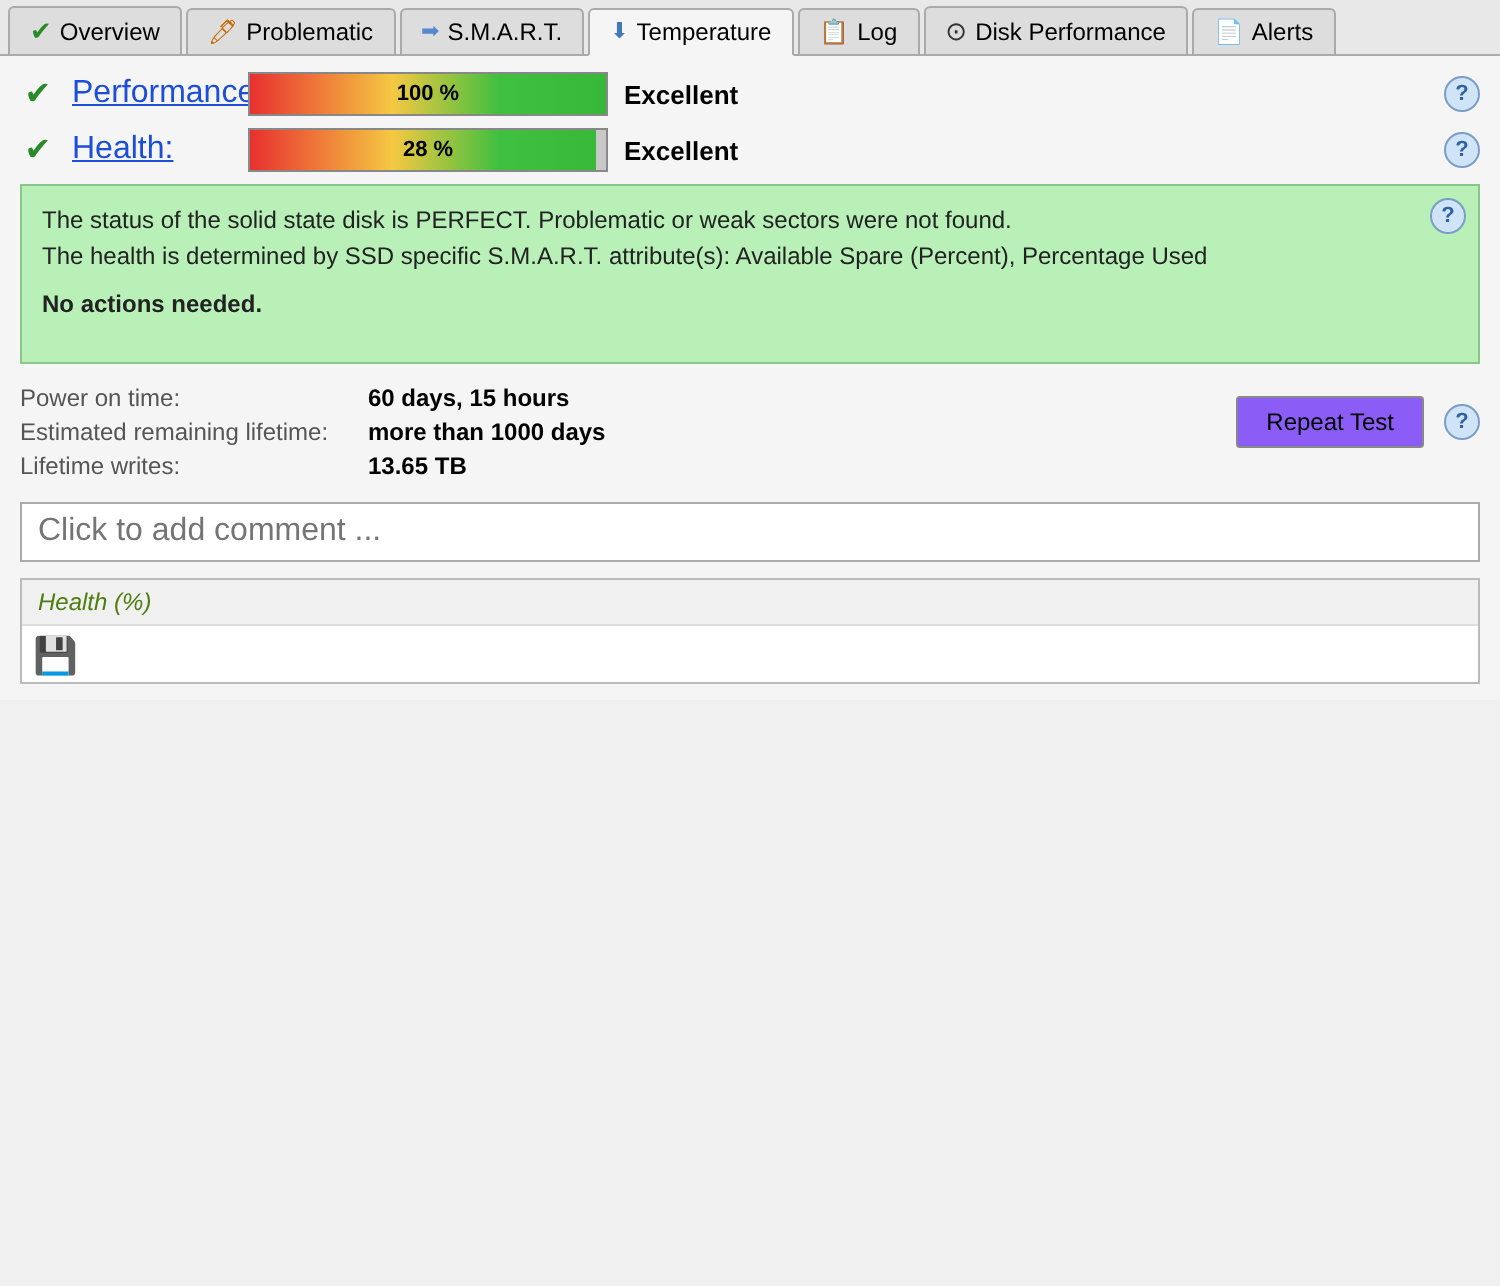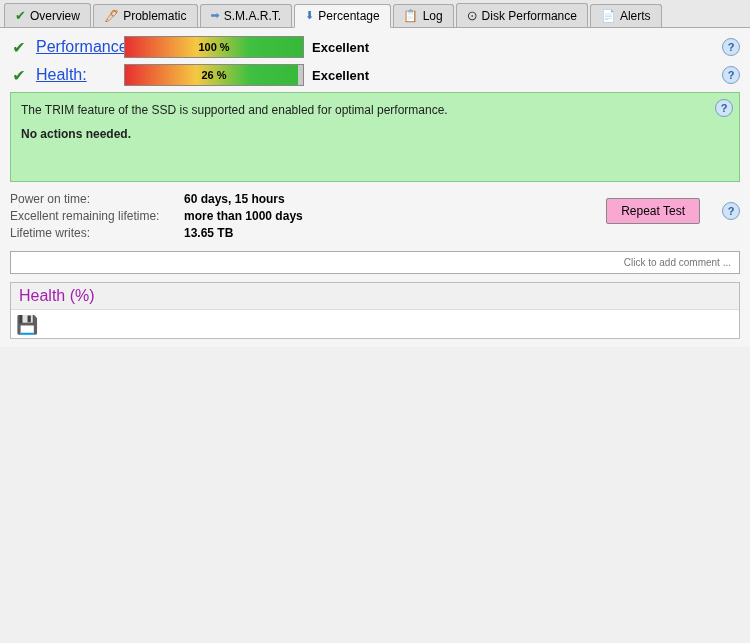--- a/index.html
+++ b/index.html
@@ -154,62 +154,62 @@
     .stat-label {
       color: #555;
       min-width: 170px;
     }
     .stat-value {
       font-weight: bold;
       color: #000;
     }
     .repeat-test-btn {
       padding: 5px 14px;
-      background: #f9a8d4;
+      background: #8b5cf6;
       border: 1px solid #888;
       cursor: pointer;
       font-size: 12px;
       border-radius: 2px;
-      margin-right: 18px;
+      margin-right: 6px;
     }
     .stats-right {
       display: flex;
       align-items: center;
       gap: 4px;
       margin-top: 6px;
     }
 
     
     .comment-field {
       width: 100%;
       padding: 5px 8px;
       border: 1px solid #aaa;
       background: #fff;
-      font-size: 10px;
+      font-size: 16px;
       color: #999;
       margin-bottom: 8px;
       outline: none;
-      text-align: right;
     }
 
     
     .chart-section {
       background: #fff;
       border: 1px solid #bbb;
     }
     .chart-header {
       display: flex;
       align-items: center;
       padding: 4px 8px;
       border-bottom: 1px solid #ddd;
       background: #f0f0f0;
     }
     .chart-title {
-      font-size: 16px;
-      color: #a21caf;
+      font-size: 12px;
+      color: #4d7c0f;
+      font-style: italic;
     }
     .chart-body {
       display: flex;
       padding: 4px 0 0 0;
       position: relative;
     }
     .y-axis-label {
       writing-mode: vertical-rl;
       transform: rotate(180deg);
       font-size: 10px;
@@ -288,21 +288,21 @@
   <div class="nav-tab">
     <span style="color:#cc6600; font-size:12px;">🖊</span>
     <span>Problematic</span>
   </div>
   <div class="nav-tab">
     <span style="color:#5588cc; font-size:11px;">➡</span>
     <span>S.M.A.R.T.</span>
   </div>
   <div class="nav-tab active">
     <span style="color:#4477bb; font-size:11px;">⬇</span>
-    <span>Percentage</span>
+    <span>Temperature</span>
   </div>
   <div class="nav-tab">
     <span style="font-size:12px;">📋</span>
     <span>Log</span>
   </div>
   <div class="nav-tab">
     <span style="color:#333; font-size:13px;">⊙</span>
     <span>Disk Performance</span>
   </div>
   <div class="nav-tab">
@@ -326,42 +326,43 @@
     <div class="help-icon">?</div>
   </div>
 
   
   <div class="metric-row">
     <span style="color:#2a8a2a; font-size:16px; width:18px; display:inline-block; text-align:center;">✔</span>
     <span class="metric-label">Health:</span>
     <div class="progress-bar-container">
       <div class="progress-bar-bg"></div>
       <div class="progress-bar-overlay" style="width:3%;"></div>
-      <span class="progress-value">26 %</span>
+      <span class="progress-value">28 %</span>
     </div>
     <span class="metric-status">Excellent</span>
     <div class="help-icon">?</div>
   </div>
 
   
   <div class="status-box">
     <div class="help-icon">?</div>
-    <div>The TRIM feature of the SSD is supported and enabled for optimal performance.</div>
+    <div>The status of the solid state disk is PERFECT. Problematic or weak sectors were not found.</div>
+    <div>The health is determined by SSD specific S.M.A.R.T. attribute(s):  Available Spare (Percent), Percentage Used</div>
     <div class="status-bold">No actions needed.</div>
   </div>
 
   
   <div class="stats-section">
     <div class="stats-left">
       <div class="stat-row">
         <span class="stat-label">Power on time:</span>
         <span class="stat-value">60 days, 15 hours</span>
       </div>
       <div class="stat-row">
-        <span class="stat-label">Excellent remaining lifetime:</span>
+        <span class="stat-label">Estimated remaining lifetime:</span>
         <span class="stat-value">more than 1000 days</span>
       </div>
       <div class="stat-row">
         <span class="stat-label">Lifetime writes:</span>
         <span class="stat-value">13.65 TB</span>
       </div>
     </div>
     <div class="stats-right">
       <button class="repeat-test-btn">Repeat Test</button>
       <div class="help-icon">?</div>

